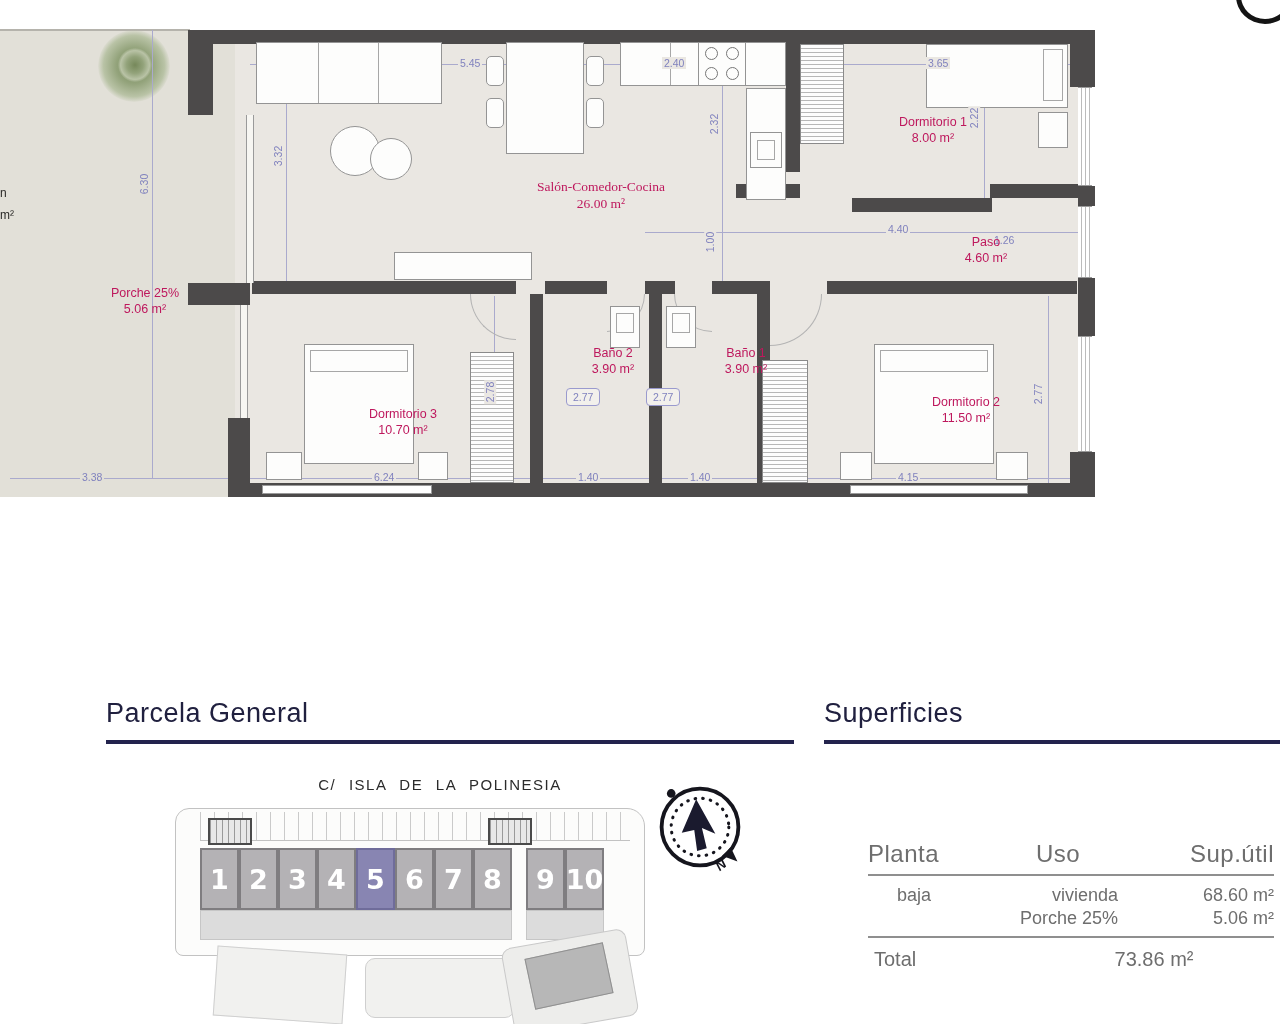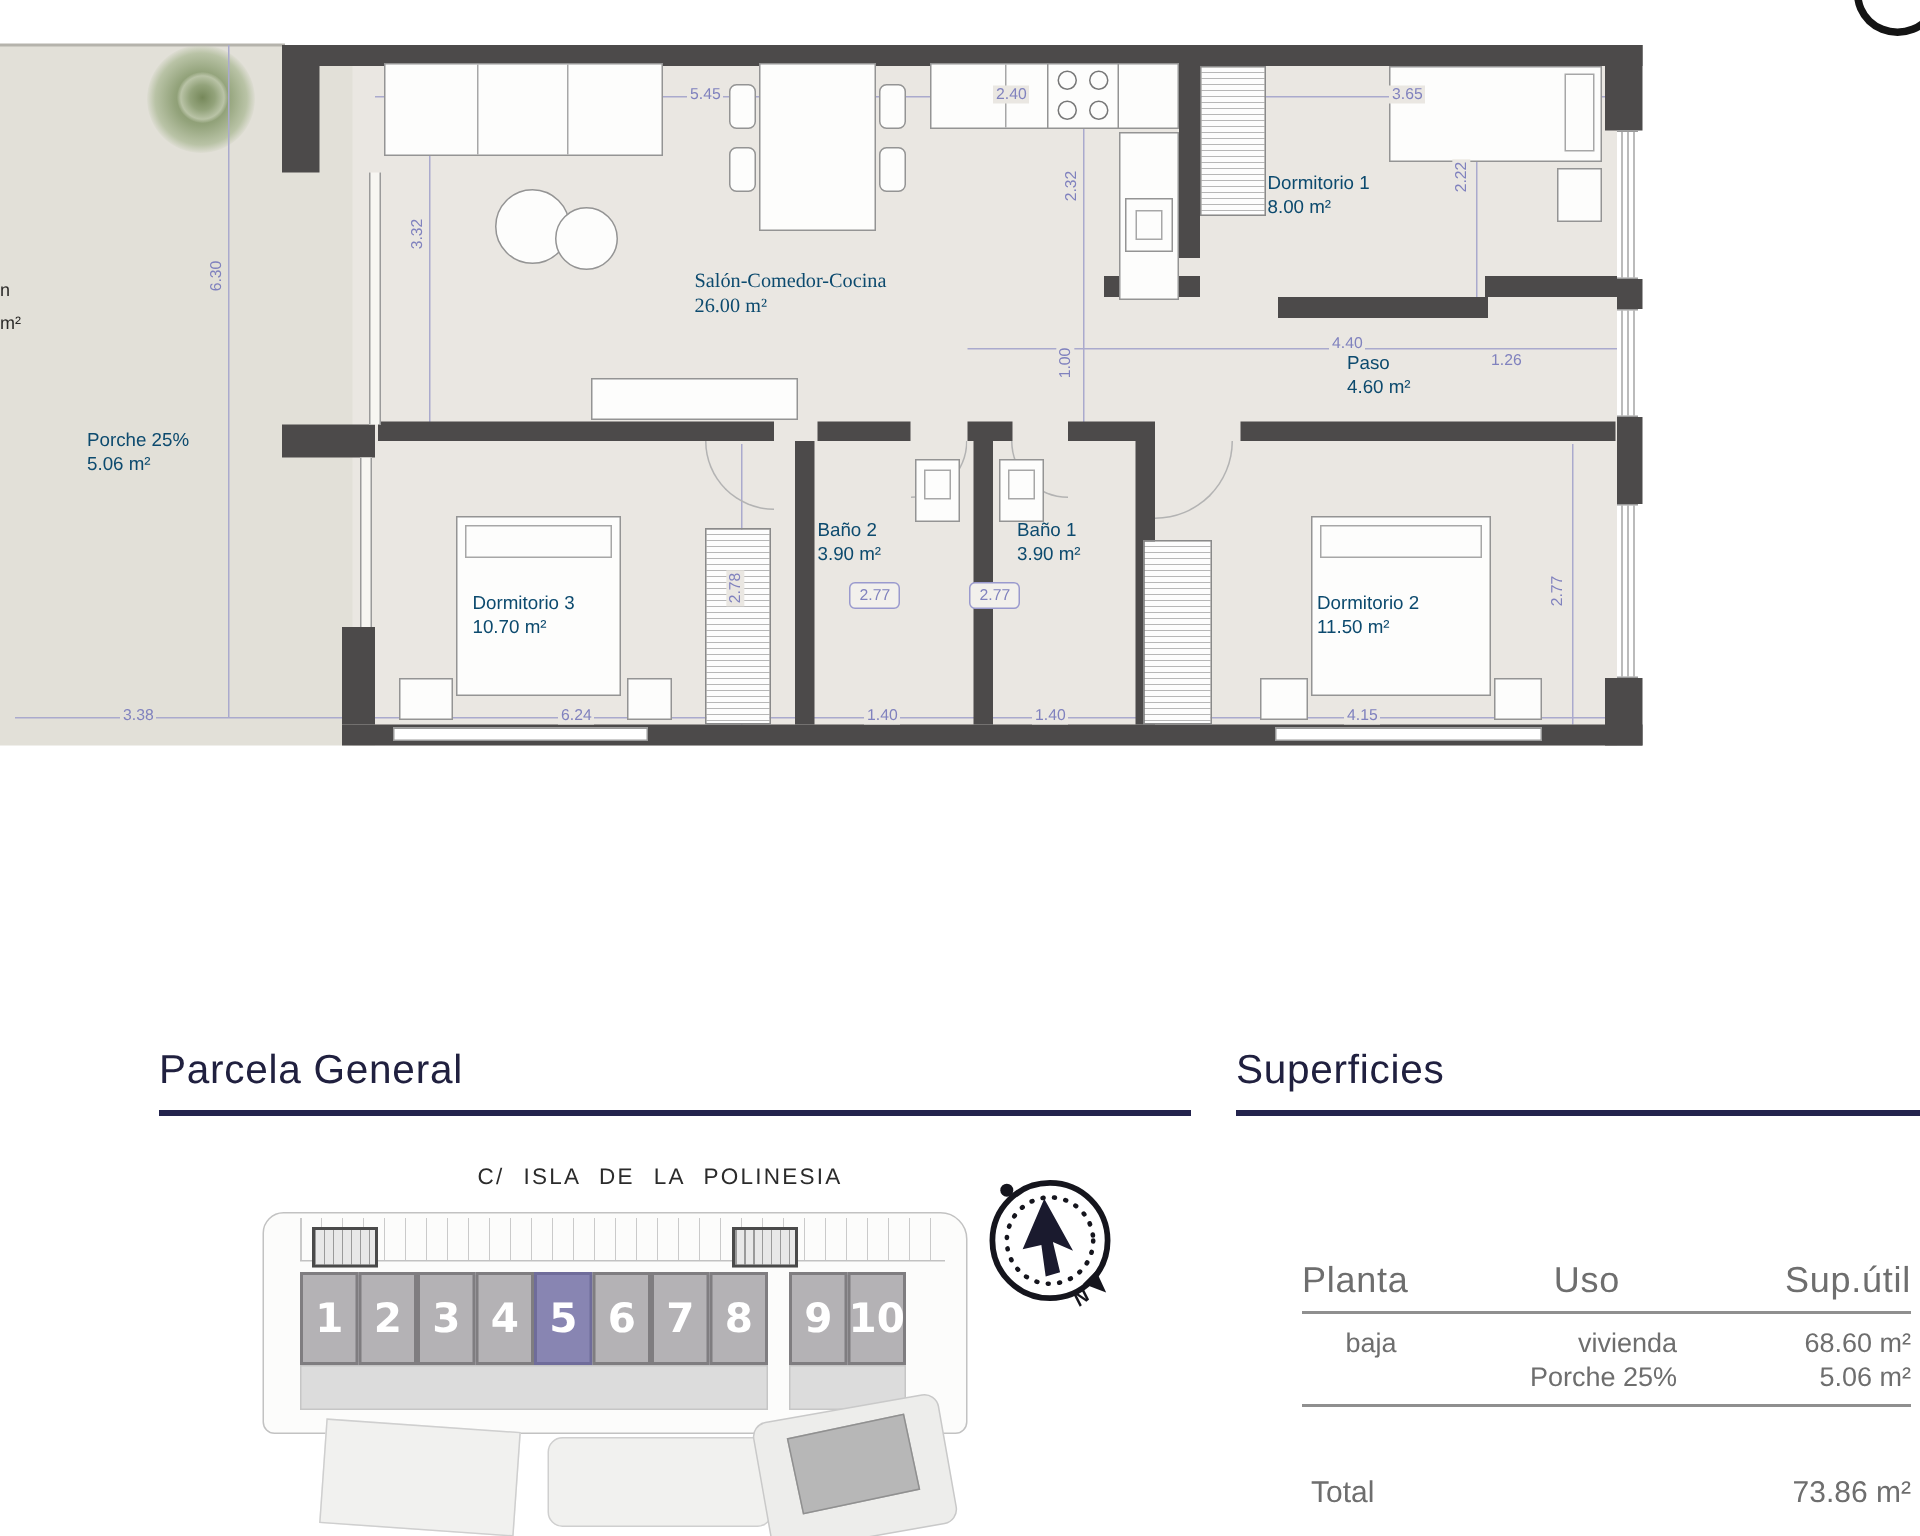--- a/index.html
+++ b/index.html
@@ -22,21 +22,21 @@
   .winh{position:absolute;background:#ffffff;border-left:1px solid #9a9a9a;border-right:1px solid #9a9a9a;box-sizing:border-box;}
   .glass{position:absolute;background:#f7f6f2;border-left:1px solid #9a9a9a;border-right:1px solid #9a9a9a;box-sizing:border-box;}
   .arc{position:absolute;border:1px solid #b3b3b3;box-sizing:border-box;}
   .dl{position:absolute;background:#aaaacd;}
   .dim{position:absolute;color:#8082be;font-size:10.5px;line-height:12px;background:#eae7e2;
        padding:0 2px;white-space:nowrap;text-align:center;}
   .dim.t{background:#e2e0d8;}
   .dim.v{transform:rotate(-90deg);}
   .dimbox{position:absolute;color:#8082be;font-size:10.5px;line-height:14px;border:1px solid #9a9ace;
           border-radius:4px;background:#f2f0ec;padding:1px 6px;}
-  .rlabel{position:absolute;color:#0c4a6e;text-align:left;font-size:12.5px;line-height:16px;}
+  .rlabel{position:absolute;color:#be185d;text-align:center;font-size:12.5px;line-height:16px;margin-left:28px;}
   .rlabel .nm{display:block;}
   .rlabel .ar{display:block;}
   .salon-label{font-size:13.5px;line-height:17px;}
   .edgefrag{position:absolute;color:#2b2a28;font-size:12px;line-height:14px;}
   .palm{position:absolute;border-radius:50%;
         background:radial-gradient(circle at 50% 50%, #76885a 0%, #93a37b 35%, #b9c3a6 60%, rgba(185,195,166,0) 72%);}
   
   .h1{position:absolute;color:#20203f;font-size:27px;letter-spacing:.5px;}
   .rule{position:absolute;background:#23234d;height:4px;}
   .street{position:absolute;color:#2b2b2b;font-size:15px;letter-spacing:1.5px;word-spacing:7px;text-align:center;}
@@ -61,21 +61,21 @@
   .thead{font-size:24px;letter-spacing:.5px;}
   .c1{width:92px;}
   .c2{flex:1;text-align:center;}
   .c3{width:118px;text-align:right;}
   .hrline{border:none;border-top:2px solid #8f8f8f;margin:6px 0 8px 0;}
   .tbody{font-size:18px;line-height:23px;}
   .tbody .c1{text-align:center;}
   .tbody .c2{text-align:right;padding-right:38px;}
   .totrow{font-size:20px;margin-top:10px;}
   .totrow .c1{text-align:left;padding-left:6px;width:160px;}
-  .totrow .c3{flex:1;text-align:right;margin-top:36px;}
+  .totrow .c3{flex:1;text-align:center;}
   .compass{position:absolute;}
   .cutarc{position:absolute;border:5px solid #141414;border-radius:50%;background:transparent;}
 </style>
 </head>
 <body>
 
 <div id="canvas">
 
   <div class="abs" style="left:0;top:0;width:1280px;height:690px;">
 
@@ -214,21 +214,21 @@
         <span class="ar">4.60 m²</span>
     </div>
     <div class="rlabel" style="left:545px;top:345px;width:80px;">
       <span class="nm">Baño 2</span>
         <span class="ar">3.90 m²</span>
     </div>
     <div class="rlabel" style="left:678px;top:345px;width:80px;">
       <span class="nm">Baño 1</span>
         <span class="ar">3.90 m²</span>
     </div>
-    <div class="rlabel" style="left:315px;top:394px;width:120px;">
+    <div class="rlabel" style="left:315px;top:406px;width:120px;">
       <span class="nm">Dormitorio 3</span>
         <span class="ar">10.70 m²</span>
     </div>
     <div class="rlabel" style="left:878px;top:394px;width:120px;">
       <span class="nm">Dormitorio 2</span>
         <span class="ar">11.50 m²</span>
     </div>
     <div class="rlabel" style="left:58px;top:285px;width:118px;">
       <span class="nm">Porche 25%</span>
         <span class="ar">5.06 m²</span>

